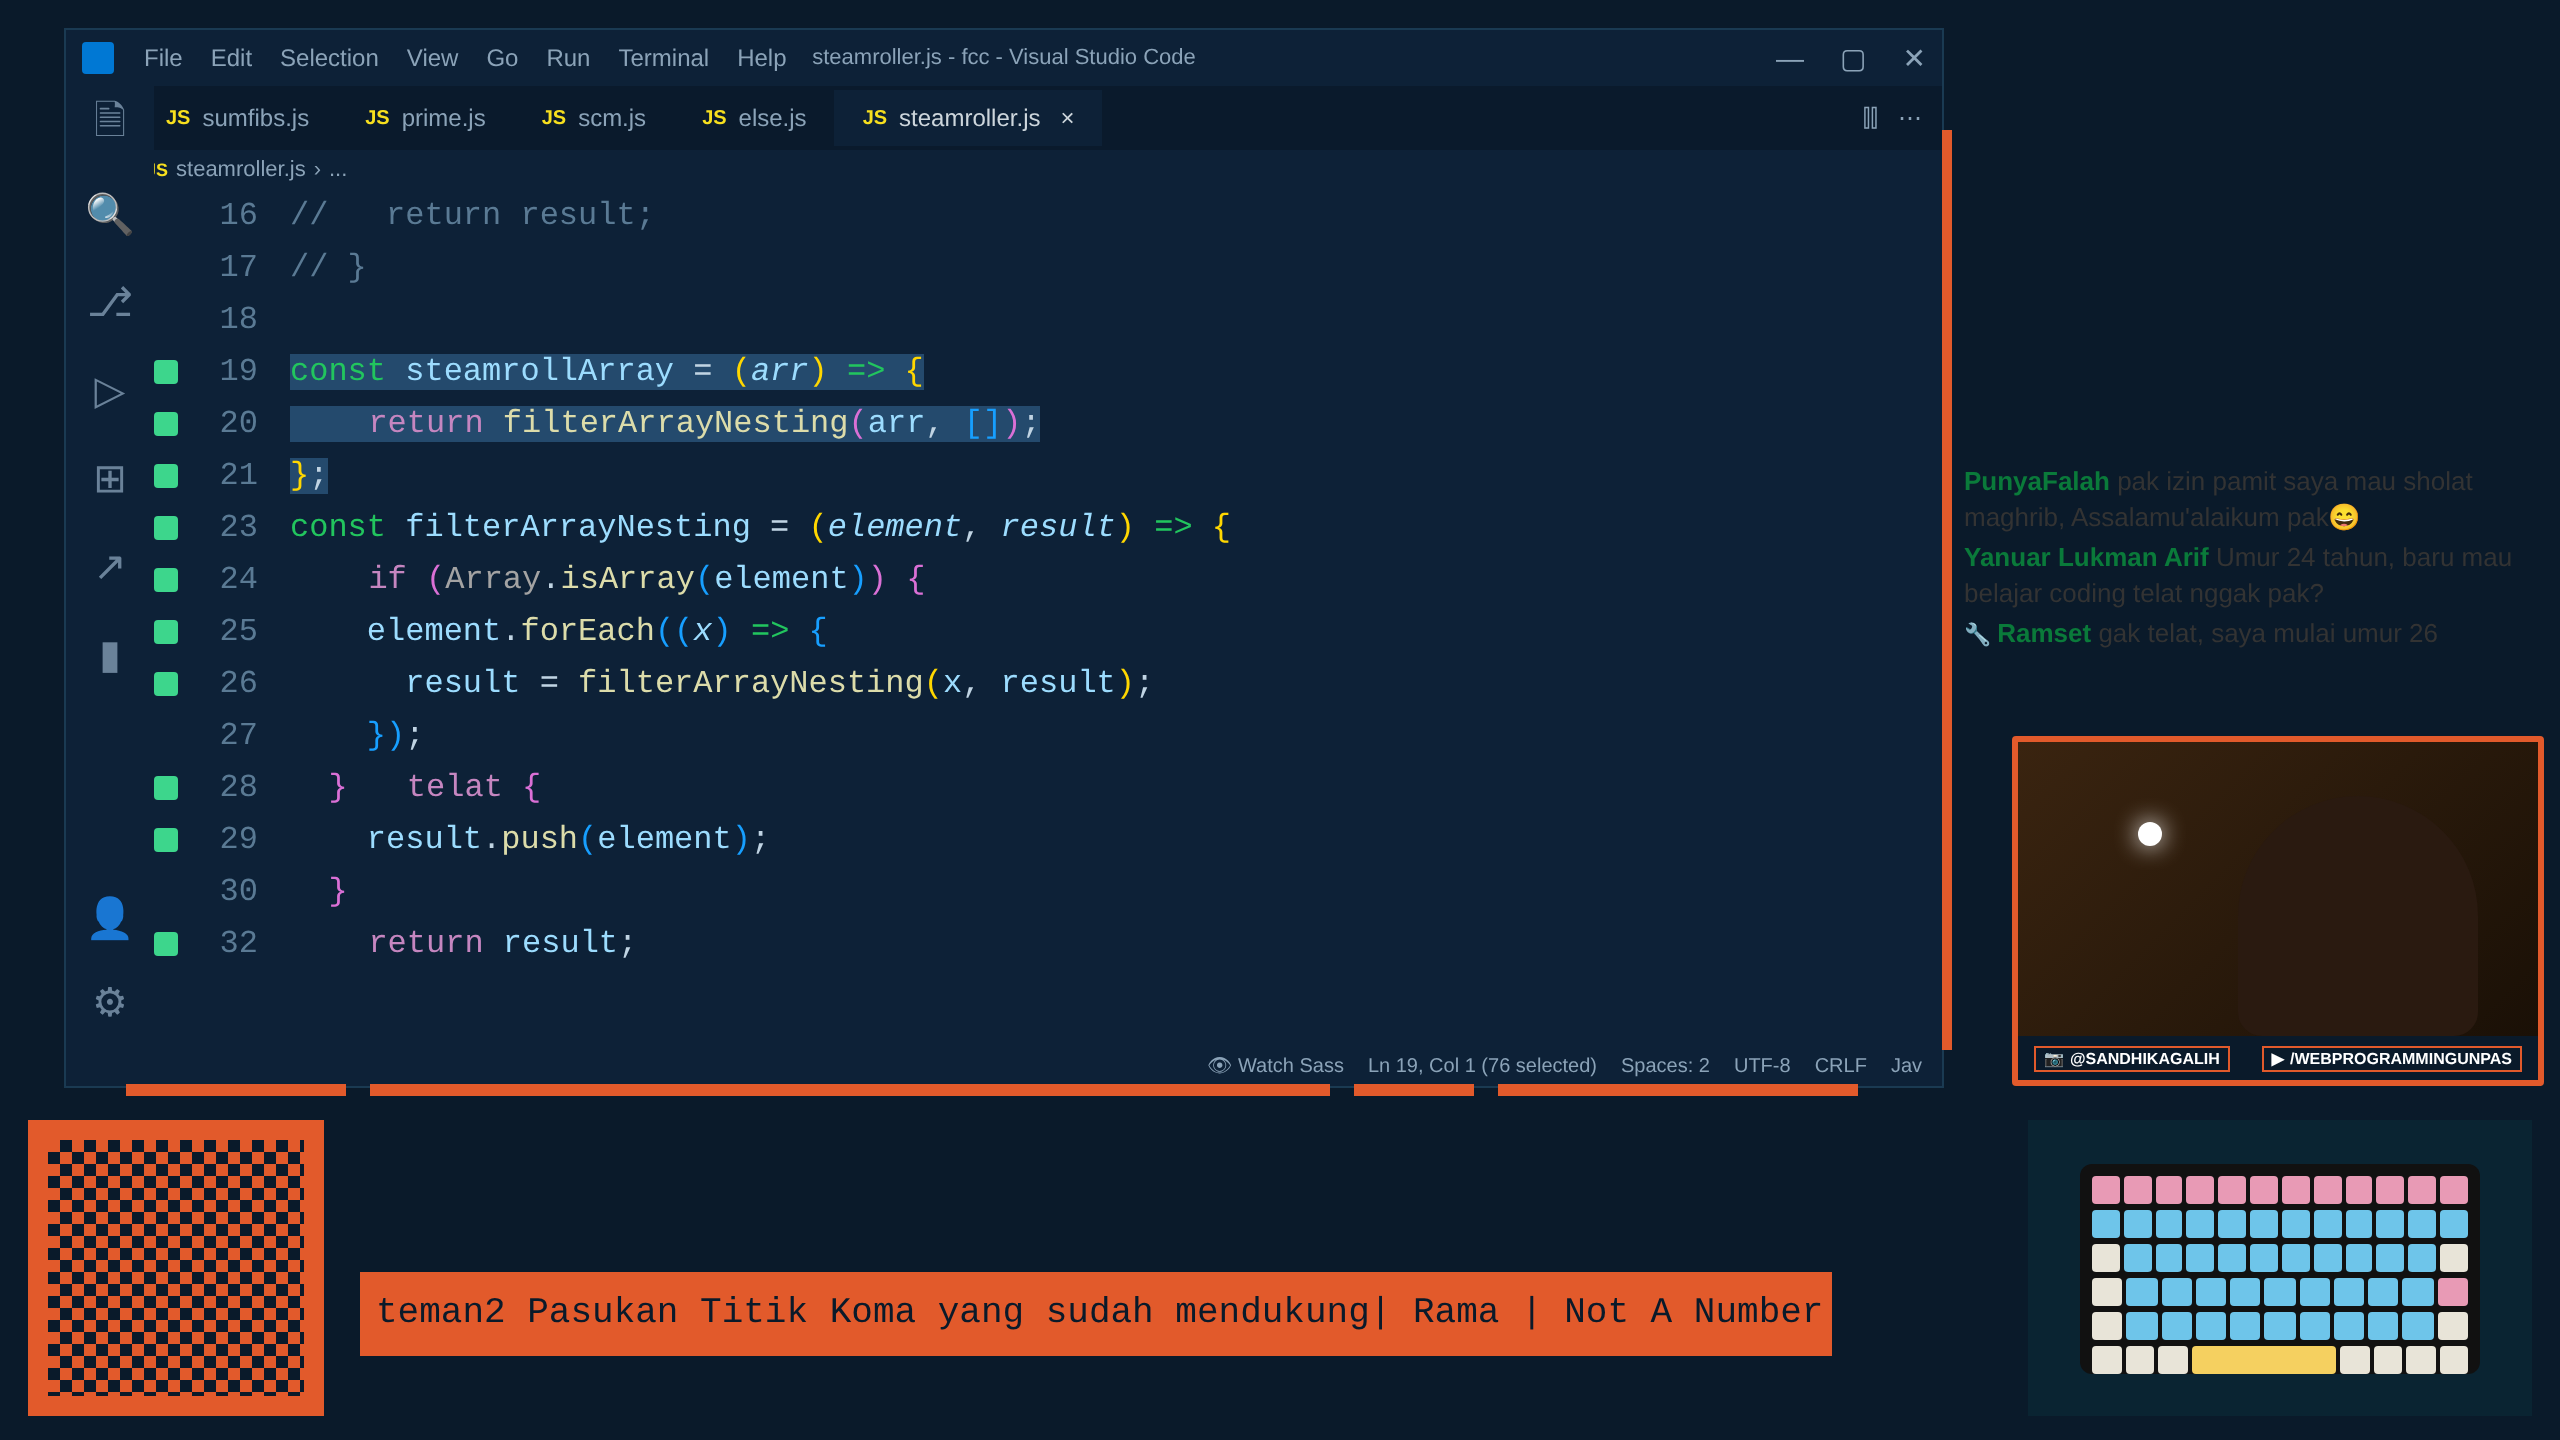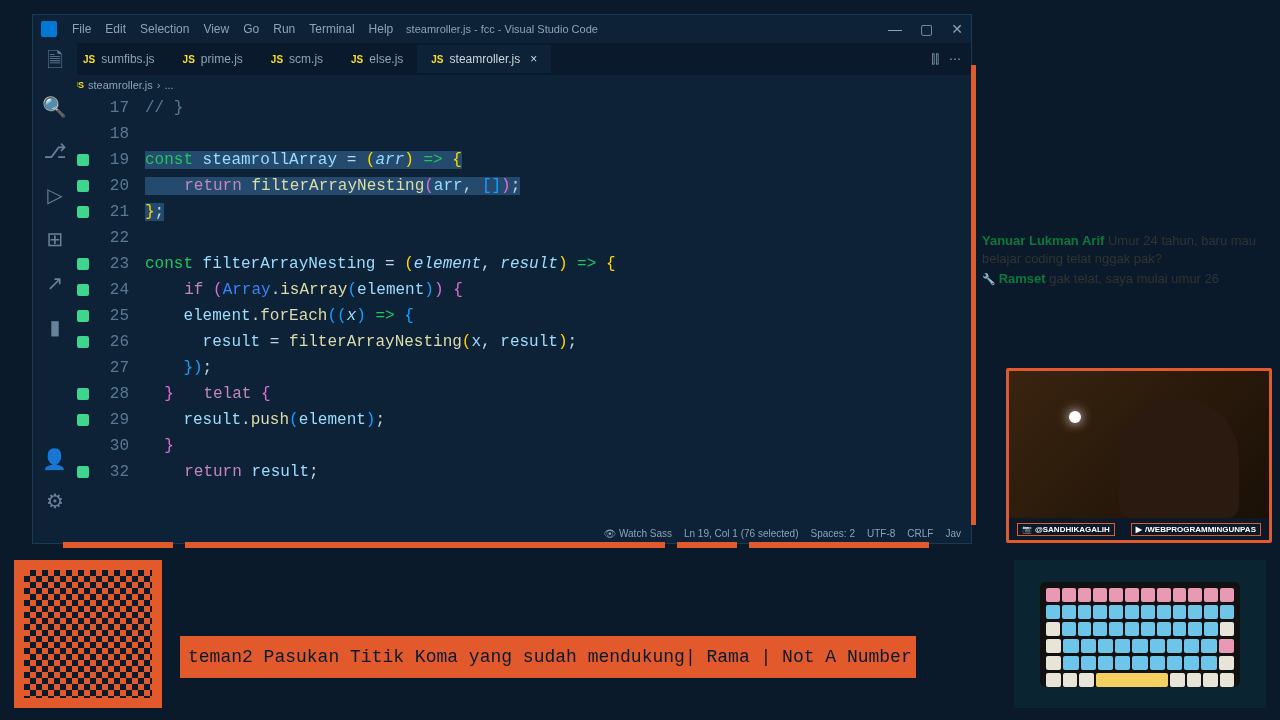--- a/index.html
+++ b/index.html
@@ -38,21 +38,21 @@
 .code-content { flex: 1; color: #c0d4e3; }
 .sel { background: #244a6d; }
 
 .tok-comment { color: #5a7a94; }
 .tok-keyword { color: #c586c0; padding-left: 20px; }
 .tok-const { color: #22c55e; }
 .tok-fn { color: #9cdcfe; }
 .tok-var { color: #9cdcfe; }
 .tok-param { color: #9cdcfe; font-style: italic; }
 .tok-call { color: #dcdcaa; }
-.tok-class { color: #3b82f6; }
+.tok-class { color: #a3a3a3; }
 .tok-punc { color: #c0d4e3; }
 .tok-brace { color: #ffd700; }
 .tok-brace2 { color: #da70d6; }
 .tok-brace3 { color: #179fff; }
 
 .statusbar { position: absolute; bottom: 0; left: 0; right: 0; height: 20px; background: #0d2137; color: #8ba3b8; font-size: 10px; display: flex; align-items: center; justify-content: flex-end; padding: 0 10px; gap: 12px; }
 
 .bottom-accents { position: absolute; bottom: -5px; left: 0; right: 0; height: 6px; display: flex; gap: 12px; }
 .ba { background: #e25a2b; height: 6px; }
 
@@ -153,26 +153,26 @@
       <div class="ab-icon">▷</div>
       <div class="ab-icon">⊞</div>
       <div class="ab-icon">↗</div>
       <div class="ab-icon">▮</div>
       <div class="ab-bottom">
         <div class="ab-icon">👤</div>
         <div class="ab-icon">⚙</div>
       </div>
     </div>
     <div class="gutter-and-code" id="code-area">
+        <div class="code-line"><div class="marker"></div><div class="line-num">16</div><div class="code-content"><span class="tok-comment">//   return result;</span></div></div>
         <div class="code-line"><div class="marker"></div><div class="line-num">17</div><div class="code-content"><span class="tok-comment">// }</span></div></div>
         <div class="code-line"><div class="marker"></div><div class="line-num">18</div><div class="code-content"></div></div>
         <div class="code-line"><div class="marker"><div class="sq"></div></div><div class="line-num">19</div><div class="code-content"><span class="tok-const sel">const </span><span class="tok-fn sel">steamrollArray</span><span class="tok-punc sel"> = </span><span class="tok-brace sel">(</span><span class="tok-param sel">arr</span><span class="tok-brace sel">)</span><span class="tok-const sel"> =&gt; </span><span class="tok-brace sel">{</span></div></div>
         <div class="code-line"><div class="marker"><div class="sq"></div></div><div class="line-num">20</div><div class="code-content"><span class="tok-keyword sel">  return </span><span class="tok-call sel">filterArrayNesting</span><span class="tok-brace2 sel">(</span><span class="tok-var sel">arr</span><span class="tok-punc sel">, </span><span class="tok-brace3 sel">[]</span><span class="tok-brace2 sel">)</span><span class="tok-punc sel">;</span></div></div>
         <div class="code-line"><div class="marker"><div class="sq"></div></div><div class="line-num">21</div><div class="code-content"><span class="tok-brace sel">}</span><span class="tok-punc sel">;</span></div></div>
-        <div class="code-line"><div class="marker"></div><div class="line-num">22</div><div class="code-content"></div></div>
         <div class="code-line"><div class="marker"><div class="sq"></div></div><div class="line-num">23</div><div class="code-content"><span class="tok-const">const </span><span class="tok-fn">filterArrayNesting</span><span class="tok-punc"> = </span><span class="tok-brace">(</span><span class="tok-param">element</span><span class="tok-punc">, </span><span class="tok-param">result</span><span class="tok-brace">)</span><span class="tok-const"> =&gt; </span><span class="tok-brace">{</span></div></div>
         <div class="code-line"><div class="marker"><div class="sq"></div></div><div class="line-num">24</div><div class="code-content"><span class="tok-keyword">  if </span><span class="tok-brace2">(</span><span class="tok-class">Array</span><span class="tok-punc">.</span><span class="tok-call">isArray</span><span class="tok-brace3">(</span><span class="tok-var">element</span><span class="tok-brace3">)</span><span class="tok-brace2">)</span><span class="tok-punc"> </span><span class="tok-brace2">{</span></div></div>
         <div class="code-line"><div class="marker"><div class="sq"></div></div><div class="line-num">25</div><div class="code-content"><span class="tok-punc">    </span><span class="tok-var">element</span><span class="tok-punc">.</span><span class="tok-call">forEach</span><span class="tok-brace3">((</span><span class="tok-param">x</span><span class="tok-brace3">)</span><span class="tok-const"> =&gt; </span><span class="tok-brace3">{</span></div></div>
         <div class="code-line"><div class="marker"><div class="sq"></div></div><div class="line-num">26</div><div class="code-content"><span class="tok-punc">      </span><span class="tok-var">result</span><span class="tok-punc"> = </span><span class="tok-call">filterArrayNesting</span><span class="tok-brace">(</span><span class="tok-var">x</span><span class="tok-punc">, </span><span class="tok-var">result</span><span class="tok-brace">)</span><span class="tok-punc">;</span></div></div>
         <div class="code-line"><div class="marker"></div><div class="line-num">27</div><div class="code-content"><span class="tok-punc">    </span><span class="tok-brace3">})</span><span class="tok-punc">;</span></div></div>
         <div class="code-line"><div class="marker"><div class="sq"></div></div><div class="line-num">28</div><div class="code-content"><span class="tok-punc">  </span><span class="tok-brace2">}</span><span class="tok-keyword"> telat </span><span class="tok-brace2">{</span></div></div>
         <div class="code-line"><div class="marker"><div class="sq"></div></div><div class="line-num">29</div><div class="code-content"><span class="tok-punc">    </span><span class="tok-var">result</span><span class="tok-punc">.</span><span class="tok-call">push</span><span class="tok-brace3">(</span><span class="tok-var">element</span><span class="tok-brace3">)</span><span class="tok-punc">;</span></div></div>
         <div class="code-line"><div class="marker"></div><div class="line-num">30</div><div class="code-content"><span class="tok-punc">  </span><span class="tok-brace2">}</span></div></div>
         <div class="code-line"><div class="marker"><div class="sq"></div></div><div class="line-num">32</div><div class="code-content"><span class="tok-keyword">  return </span><span class="tok-var">result</span><span class="tok-punc">;</span></div></div>
       </div>
@@ -190,20 +190,21 @@
   <div class="right-accent"></div>
   <div class="bottom-accents">
     <div class="ba" style="width:110px;margin-left:30px"></div>
     <div class="ba" style="width:480px"></div>
     <div class="ba" style="width:60px"></div>
     <div class="ba" style="width:180px"></div>
   </div>
 </div>
 
 <div class="chat-panel" id="chat-panel">
+    <div class="chat-msg"><span class="chat-user">PunyaFalah</span><span class="chat-text"> pak izin pamit saya mau sholat maghrib, Assalamu'alaikum pak😄</span></div>
     <div class="chat-msg"><span class="chat-user">Yanuar Lukman Arif</span><span class="chat-text"> Umur 24 tahun, baru mau belajar coding telat nggak pak?</span></div>
     <div class="chat-msg"><span class="chat-badge">🔧</span> <span class="chat-user">Ramset</span><span class="chat-text"> gak telat, saya mulai umur 26</span></div>
   </div>
 
 <div class="cam-panel">
   <div class="cam-inner">
     <div class="cam-light"></div>
     <div class="cam-person"></div>
   </div>
   <div class="cam-bar">

